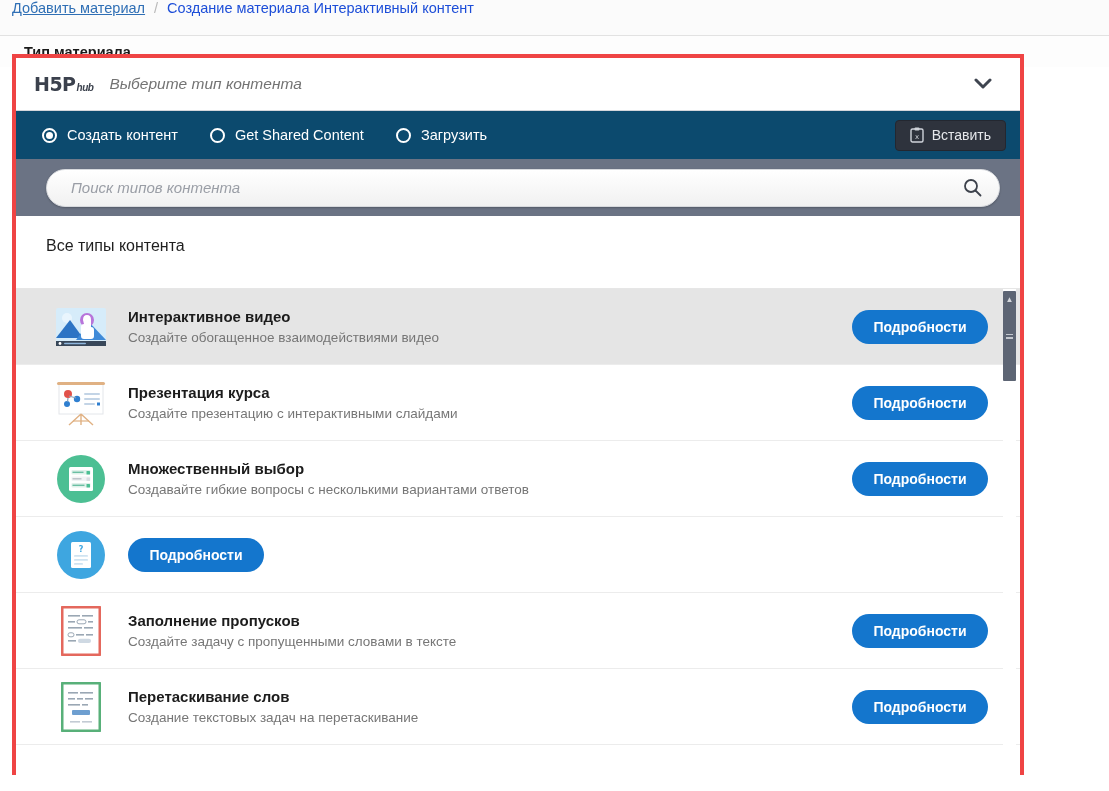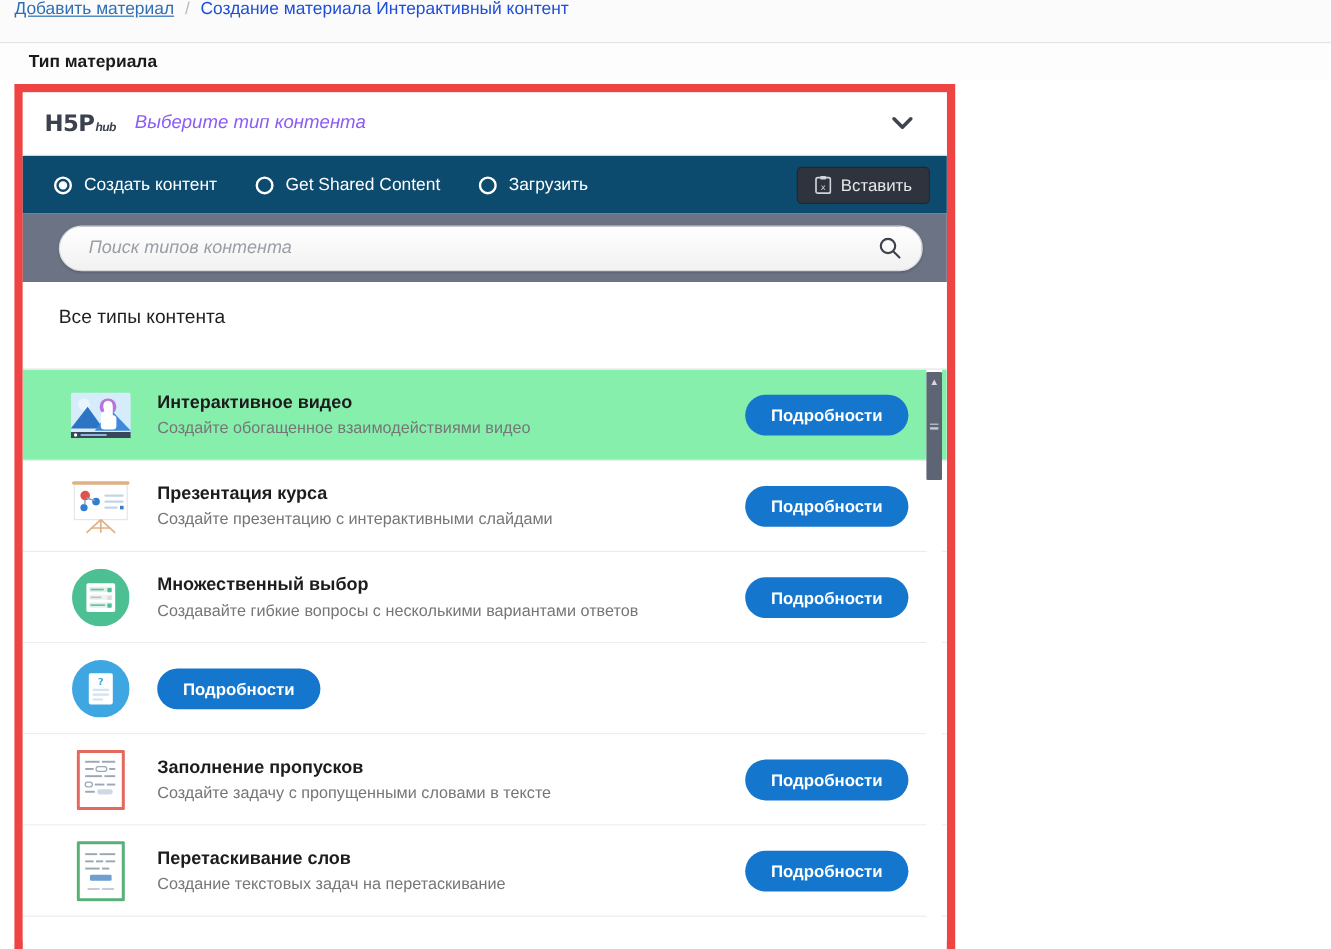--- a/index.html
+++ b/index.html
@@ -41,24 +41,24 @@
     font-weight: bold;
     color: #1a1a1a;
     padding: 8px 0 7px 24px;
     background: #fdfdfd;
   }
 
   
   .h5p-panel {
     position: absolute;
     left: 12px;
-    top: 70px;
-    width: 784px;
+    top: 54px;
+    width: 1012px;
     height: 721px;
-    border: 7px solid #ef4444;
+    border: 4px solid #ef4444;
     background: #ffffff;
   }
 
   
   .h5p-header {
     height: 53px;
     background: #ffffff;
     border-bottom: 1px solid #d4d6db;
     display: flex;
     align-items: center;
@@ -78,21 +78,21 @@
   }
   .h5p-logo .lg-sub {
     font-size: 10px;
     font-style: italic;
     margin-left: 1px;
     font-weight: bold;
   }
   .h5p-header-title {
     font-size: 15.5px;
     font-style: italic;
-    color: #8b5cf6;
+    color: #737373;
     margin-left: 16px;
     flex: 1;
   }
   .chevron-down {
     width: 22px; height: 22px;
     display: flex; align-items: center; justify-content: center;
     cursor: pointer;
     margin-right: 12px;
   }
 
@@ -220,21 +220,21 @@
     border-top: 1px solid #e6e6e6;
   }
   .list-row {
     height: 76px;
     display: flex;
     align-items: center;
     border-bottom: 1px solid #ececec;
     padding: 0 0 0 38px;
     background: #ffffff;
   }
-  .list-row.selected { background: #86efac; justify-content: flex-end; }
+  .list-row.selected { background: #e5e5e5; justify-content: flex-end; }
   .row-icon {
     width: 54px; height: 54px;
     flex: none;
     margin-right: 20px;
     display: flex;
     align-items: center;
     justify-content: center;
   }
   .row-text { flex: 1; min-width: 0; }
   .row-title {

